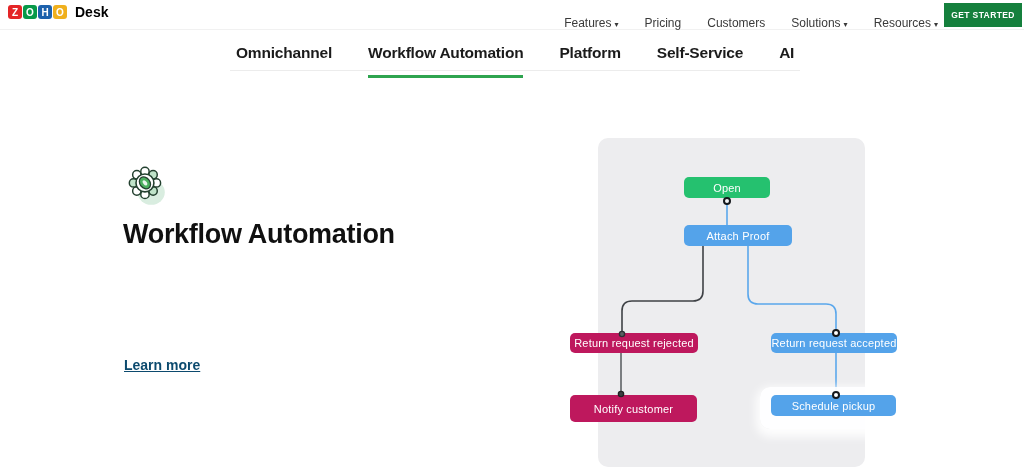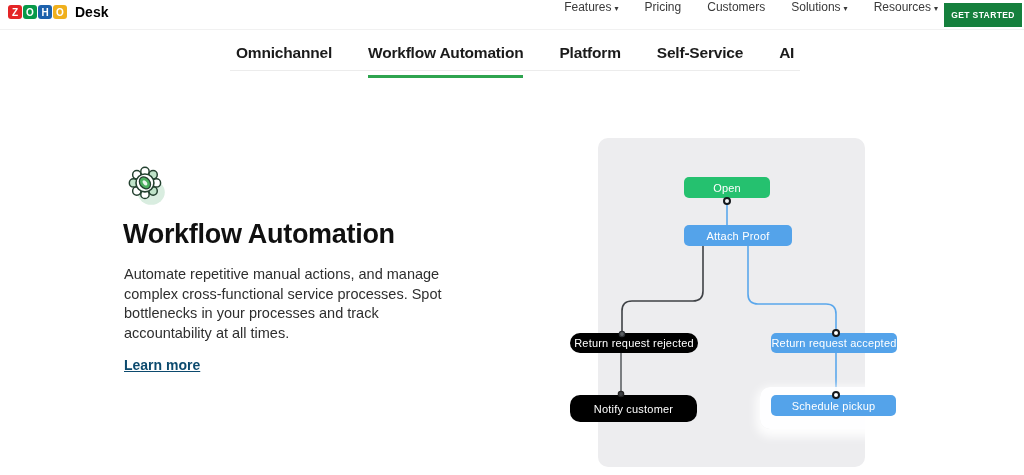--- a/index.html
+++ b/index.html
@@ -10,21 +10,21 @@
   
   .topbar { position:absolute; left:0; top:0; width:1024px; height:30px; background:#fff; border-bottom:1px solid #f1f1f1; }
   .brand { position:absolute; left:8px; top:4px; display:flex; align-items:center; cursor:pointer; }
   .logo-tiles { display:flex; gap:1px; }
   .tile { width:14px; height:14px; border-radius:3px; color:#fff; font-size:10px; font-weight:bold; display:flex; align-items:center; justify-content:center; }
   .tile-z { background:#e42527; }
   .tile-o1 { background:#089949; }
   .tile-h { background:#1d61ac; }
   .tile-o2 { background:#f0b01d; }
   .brand-product { margin-left:8px; font-size:14px; font-weight:bold; color:#000000; }
-  .topnav { position:absolute; right:86px; top:0; height:30px; display:flex; align-items:flex-start; gap:26px; }
+  .topnav { position:absolute; right:86px; top:0; height:30px; display:flex; align-items:flex-end; gap:26px; }
   .topnav-item { font-size:12px; color:#3a3a3a; cursor:pointer; white-space:nowrap; }
   .caret { font-size:8px; color:#3a3a3a; margin-left:3px; }
   .cta-btn { position:absolute; right:2px; top:3px; width:78px; height:24px; background:#15803d; color:#fff; border:none; border-radius:0; font-family:"Liberation Sans", sans-serif; font-size:8.5px; font-weight:bold; letter-spacing:0.4px; cursor:pointer; }
 
   
   .tabs-row { position:absolute; left:236px; top:44px; display:flex; gap:36px; }
   .tab { font-size:15.5px; font-weight:bold; color:#1b1b1b; letter-spacing:-0.2px; padding-bottom:13px; cursor:pointer; white-space:nowrap; }
   .tab.active { border-bottom:3px solid #2ea44f; }
   .tabs-hairline { position:absolute; left:230px; top:70px; width:570px; height:1px; background:#ececec; }
 
@@ -35,21 +35,21 @@
   .learn-more { position:absolute; left:124px; top:357px; font-size:14px; font-weight:bold; color:#0c4a6e; text-decoration:underline; cursor:pointer; }
 
   
   .panel { position:absolute; left:598px; top:138px; width:267px; height:329px; background:#ededef; border-radius:10px; }
   .flow-svg { position:absolute; left:0; top:0; width:1024px; height:475px; pointer-events:none; }
   .svg-under { z-index:1; }
   .svg-over { z-index:3; }
   .node { position:absolute; z-index:2; display:flex; align-items:center; justify-content:center; color:#fff; font-size:11px; letter-spacing:0.2px; border-radius:5px; white-space:nowrap; }
   .node-green { background:#25c16f; }
   .node-blue { background:#54a3ea; }
-  .node-black { background:#000000;border-radius:10px; }
+  .node-black { background:#be185d; }
   .n-open { left:684px; top:177px; width:86px; height:21px; }
   .n-attach { left:684px; top:225px; width:108px; height:21px; }
   .n-rejected { left:570px; top:333px; width:128px; height:20px; }
   .n-accepted { left:771px; top:333px; width:126px; height:20px; }
   .n-notify { left:570px; top:395px; width:127px; height:27px; }
   .n-schedule { left:771px; top:395px; width:125px; height:21px; }
   .glow { position:absolute; left:760px; top:387px; width:150px; height:42px; background:rgba(255,255,255,0.95); border-radius:10px; box-shadow:0 4px 10px 4px rgba(255,255,255,0.9); z-index:1; }
 </style>
 </head>
 <body>
@@ -99,21 +99,20 @@
         <circle cx="29.8" cy="13.2" r="4" fill="#bfe3c9"></circle>
       </g>
       <circle cx="22" cy="21" r="8.6" fill="#ffffff" stroke="#23402f" stroke-width="1.5"></circle>
       <g transform="rotate(-38 22 21)">
         <ellipse cx="22" cy="21" rx="4.8" ry="6.2" fill="#4cb05f" stroke="#23402f" stroke-width="1.2"></ellipse>
         <ellipse cx="22" cy="21" rx="1.7" ry="2.8" fill="#e9f6ec"></ellipse>
       </g>
     </svg>
   </div>
   <h1 class="h1">Workflow Automation</h1>
-  <p class="desc">Automate repetitive manual actions, and manage complex cross-functional service processes. Spot bottlenecks in your processes and track accountability at all times.</p>
   <a class="learn-more">Learn more</a>
 
   <div class="panel"></div>
 
   <svg class="flow-svg svg-under">
     <path d="M727,204 L727,225" stroke="#5aa7ec" stroke-width="1.6" fill="none"></path>
     <path d="M703,246 L703,291 Q703,301 693,301 L632,301 Q622,301 622,311 L622,333" stroke="#3f4246" stroke-width="1.6" fill="none"></path>
     <path d="M621,353 L621,395" stroke="#55585c" stroke-width="1.5" fill="none"></path>
     <path d="M748,246 L748,294 Q748,304 758,304 L826,304 Q836,304 836,314 L836,333" stroke="#5aa7ec" stroke-width="1.6" fill="none"></path>
     <path d="M836,353 L836,394" stroke="#5aa7ec" stroke-width="1.6" fill="none"></path>

